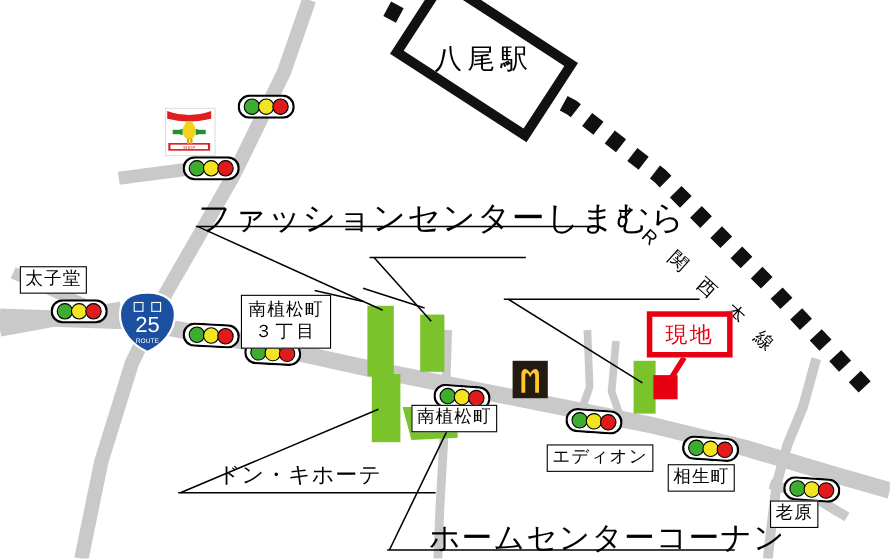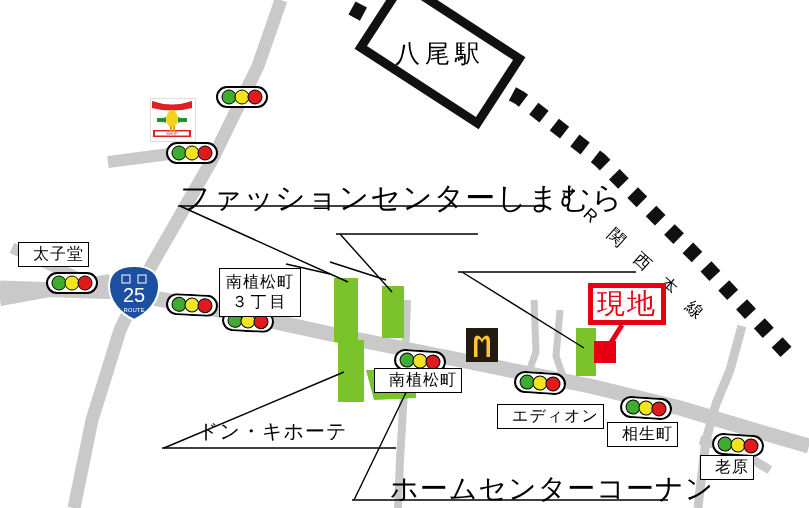--- a/index.html
+++ b/index.html
@@ -27,21 +27,21 @@
   }
   
   .place-box {
     position: absolute;
     background: #ffffff;
     border: 1.4px solid #000000;
     color: #000000;
     font-size: 16px;
     line-height: 1.15;
     letter-spacing: 1px;
-    padding: 2px 4px 3px 14px;
+    padding: 2px 4px 3px 4px;
     white-space: nowrap;
     text-align: center;
     box-sizing: border-box;
   }
   .place-box.two-line {
     line-height: 1.25;
     padding: 3px 6px 4px 6px;
   }
   .place-box .l2 {
     display: block;
@@ -64,21 +64,21 @@
     height: 42px;
     border: 5px solid #e60012;
     background: #ffffff;
     box-sizing: border-box;
     display: flex;
     align-items: center;
     justify-content: center;
   }
   #site-callout-text {
     color: #e60012;
-    font-size: 28px;
+    font-size: 20px;
     letter-spacing: 2px;
     font-weight: 500;
   }
   
   #station-box {
     position: absolute;
     left: 366px;
     top: 10px;
     width: 148px;
     height: 86px;

